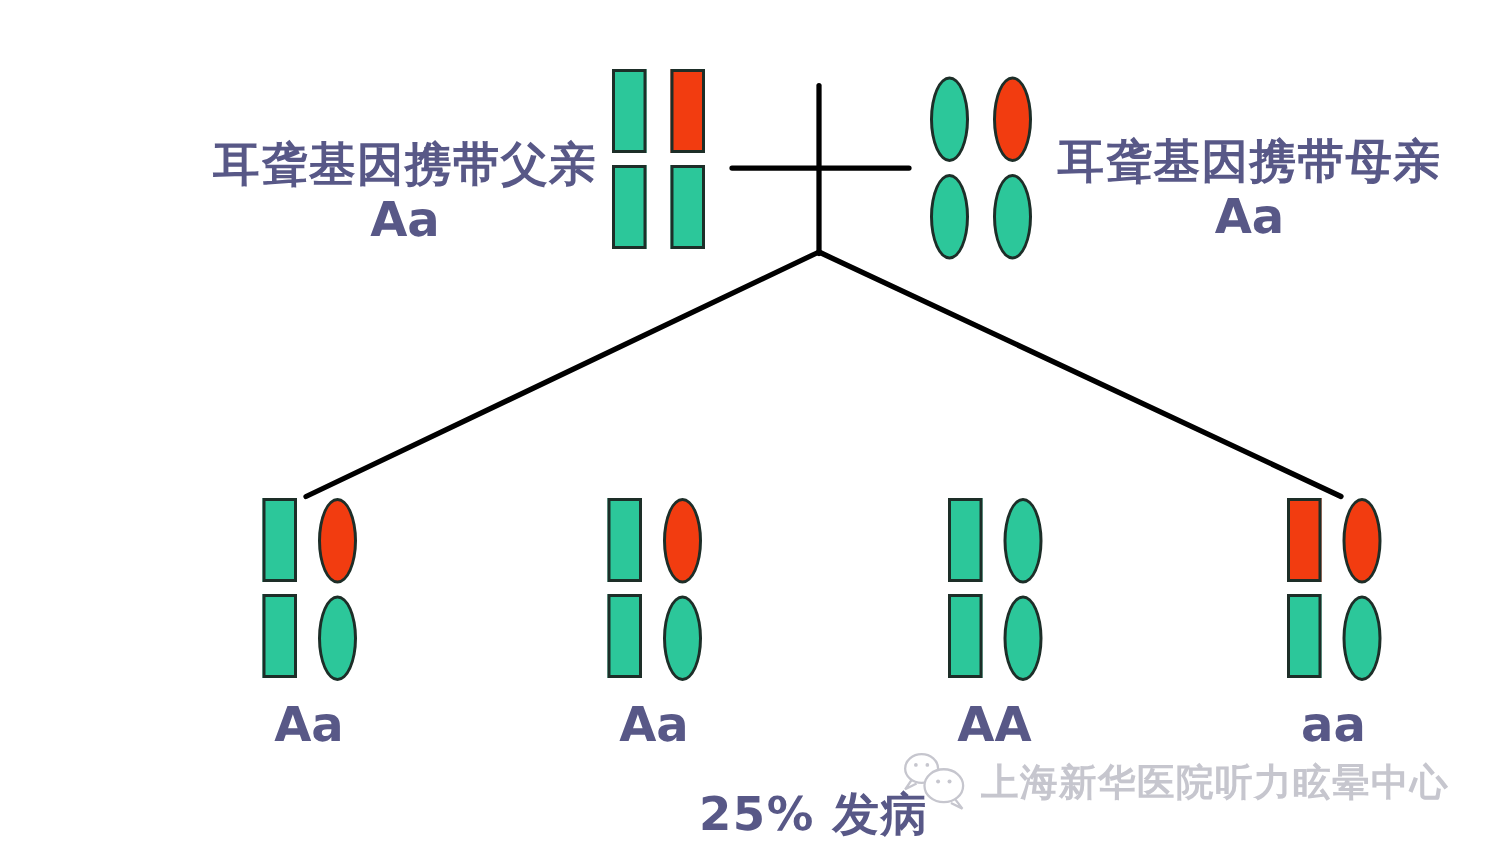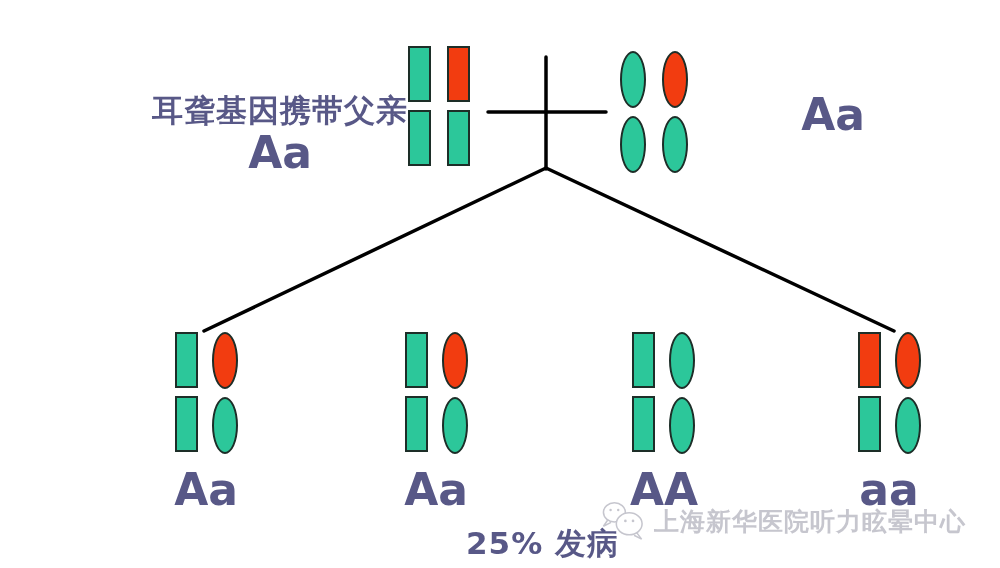--- a/index.html
+++ b/index.html
@@ -17,21 +17,21 @@
   .parent-block { position: absolute; text-align: center; }
   .cn-label {
     font-weight: 700;
     font-size: 31px;
     line-height: 1.15;
     color: var(--label-color, #585887);
     letter-spacing: 1px;
   }
   .genotype {
     font-weight: 700;
-    font-size: 44px;
+    font-size: 32px;
     color: var(--label-color, #585887);
     line-height: 1.1;
   }
 
   .chrom-group { position: absolute; display: flex; gap: 16px; }
   .chrom-col { display: flex; flex-direction: column; gap: 8px; }
   .chrom { display: block; box-sizing: border-box; }
   .chrom.rect { width: 23px; height: 56px; border: 2.5px solid #1d2e28; }
   .chrom.ellipse { width: 26px; height: 57px; border: 2.5px solid #1d2e28; border-radius: 50%; }
 
@@ -66,21 +66,21 @@
 
 <div class="canvas">
 
   <svg class="lines" width="1000" height="568" viewBox="0 0 1000 568">
     <line class="ln" x1="546" y1="57" x2="546" y2="169"></line>
     <line class="ln" x1="488" y1="112" x2="606" y2="112"></line>
     <line class="ln" x1="546" y1="168" x2="204" y2="331"></line>
     <line class="ln" x1="546" y1="168" x2="894" y2="331"></line>
   </svg>
 
-  <div class="parent-block" style="left:138px; top:93px; width:284px;">
+  <div class="parent-block" style="left:128px; top:93px; width:284px;">
     <div class="cn-label">耳聋基因携带父亲</div>
     <div class="genotype">Aa</div>
   </div>
 
   <div class="chrom-group" id="father-chroms" style="left:408px; top:46px;">
       <div class="chrom-col">
         <span class="chrom rect" style="background: rgb(44, 199, 154);"></span>
         <span class="chrom rect" style="background: rgb(44, 199, 154);"></span>
       </div>
       <div class="chrom-col">
@@ -94,20 +94,21 @@
         <span class="chrom ellipse" style="background: rgb(44, 199, 154);"></span>
         <span class="chrom ellipse" style="background: rgb(44, 199, 154);"></span>
       </div>
       <div class="chrom-col">
         <span class="chrom ellipse" style="background: rgb(242, 60, 16);"></span>
         <span class="chrom ellipse" style="background: rgb(44, 199, 154);"></span>
       </div>
     </div>
 
   <div class="parent-block" style="left:702px; top:91px; width:262px;">
+    <div class="cn-label">耳聋基因携带母亲</div>
     <div class="genotype">Aa</div>
   </div>
 
 
   <div class="child-group" id="child-0" style="left:173px;">
     <div class="chrom-pair">
         <div class="chrom-col">
           <span class="chrom rect" style="background: rgb(44, 199, 154);"></span>
           <span class="chrom rect" style="background: rgb(44, 199, 154);"></span>
         </div>

